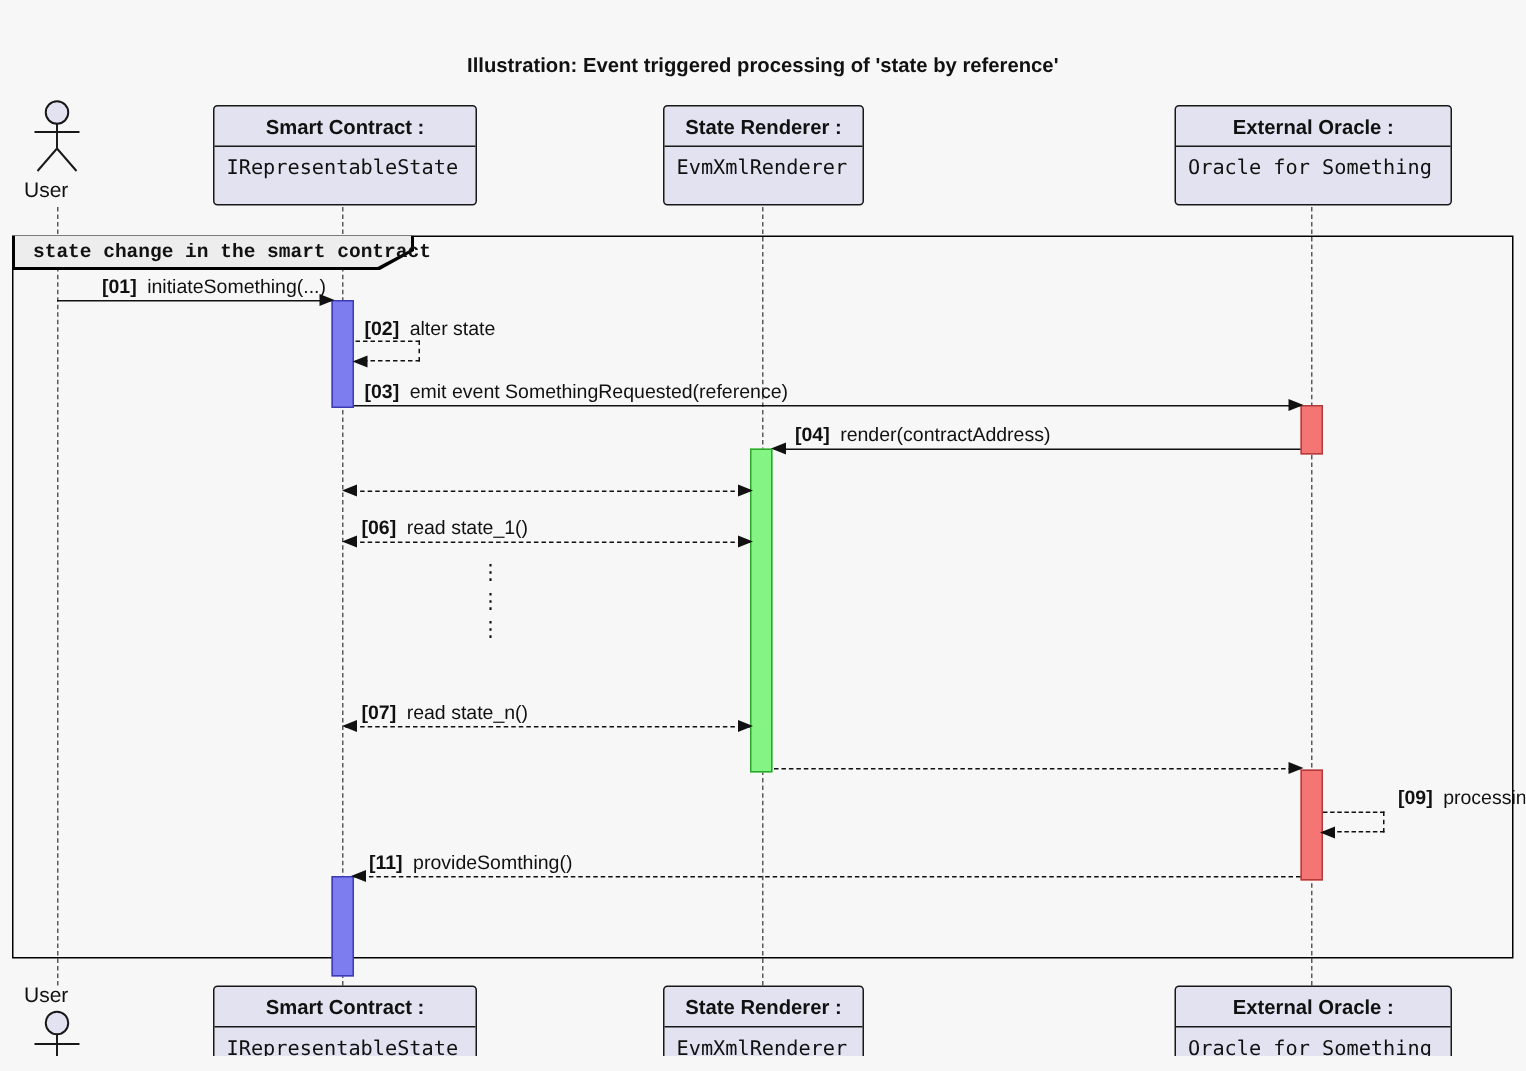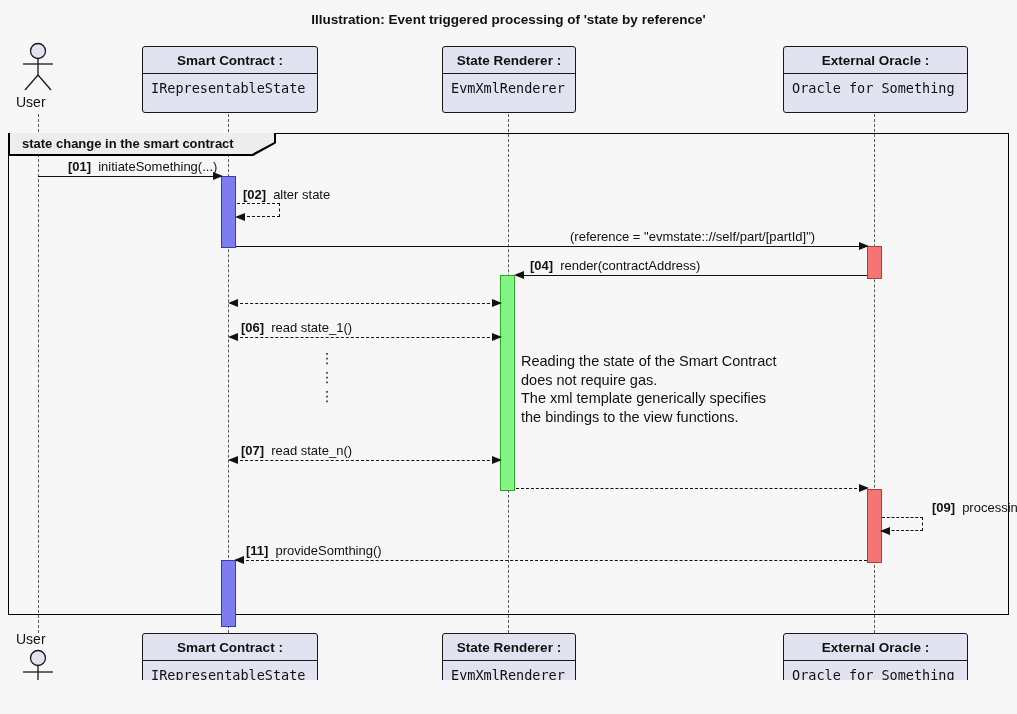--- a/index.html
+++ b/index.html
@@ -1,27 +1,27 @@
 <!DOCTYPE html>
 <html style="--background: #F7F7F7; --participant-fill: #E2E2F0; --participant-border: #181818; --frame-border: #000000; --frame-label-fill: #EDEDED; --activation-blue: #7D7DF0; --activation-blue-border: #3B3BB4; --activation-green: #84F584; --activation-green-border: #2EA62E; --activation-red: #F57575; --activation-red-border: #B43B3B; --lifeline: #5A5A5A; --message: #111111;"><head>
 <meta charset="utf-8">
 <style>
   html,body{margin:0;padding:0;}
   body{background:var(--background,#F7F7F7);font-family:"Liberation Sans",sans-serif;color:#111;}
-  .canvas{position:relative;width:1017px;height:680px;overflow:hidden;background:var(--background,#F7F7F7);}
+  .canvas{position:relative;width:1017px;height:680px;overflow:hidden;background:var(--background,#F7F7F7);margin-top:24px;}
 
   .title{position:absolute;left:0;top:12px;width:100%;text-align:center;font-weight:bold;font-size:13.5px;}
 
   .lifeline{position:absolute;width:0;border-left:1px dashed var(--lifeline,#5A5A5A);}
 
   .frame{position:absolute;left:8px;top:133px;width:999px;height:480px;border:1.6px solid var(--frame-border,#000);}
   .flabel{position:absolute;left:8px;top:133px;width:268px;height:23px;z-index:4;}
   .flabel .bg{position:absolute;inset:0;background:var(--frame-border,#000);clip-path:polygon(0 0,100% 0,100% 45%,91.5% 100%,0 100%);}
   .flabel .fg{position:absolute;left:1.5px;top:0;right:1.6px;bottom:1.6px;background:var(--frame-label-fill,#EEE);clip-path:polygon(0 0,100% 0,100% 42%,91.2% 100%,0 100%);}
-  .flabel .txt{position:relative;z-index:2;font-weight:bold;font-size:13px;padding:3px 10px 0 14px;white-space:nowrap;}
+  .flabel .txt{position:relative;z-index:2;font-weight:bold;font-size:13px;padding:3px 10px 0 14px;white-space:nowrap;font-family:Liberation Mono, monospace;}
 
   .pbox{position:absolute;background:var(--participant-fill,#E2E2F0);border:1px solid var(--participant-border,#181818);border-radius:3px;z-index:3;}
   .pbox .role{font-weight:bold;font-size:13.5px;text-align:center;padding:6px 8px 5px;white-space:nowrap;border-bottom:1px solid var(--participant-border,#181818);}
   .pbox .impl{font-family:"DejaVu Sans Mono",monospace;font-size:13.5px;text-align:left;padding:6px 8px 16px;white-space:nowrap;}
 
   .actor-label{position:absolute;width:44px;font-size:14px;z-index:3;}
   .actor-fig{position:absolute;z-index:3;}
 
   .bar{position:absolute;width:13px;z-index:5;border:1px solid;}
   .bar.blue{background:var(--activation-blue,#7D7DF0);border-color:var(--activation-blue-border,#3B3BB4);}
@@ -99,22 +99,22 @@
     <span class="ah right"></span>
   </div>
 
   <div class="mlabel" style="left:243px;top:187px;">
     <span class="seq">[02]</span><span>alter state</span>
   </div>
   <div class="loop" style="left:237px;top:203px;width:42px;height:12px;">
     <span class="ah left"></span>
   </div>
 
-  <div class="mlabel" style="left:570px;top:229px;">
-    <span>(reference = "evmstate:://self/part/[partId]")</span>
+  <div class="mlabel" style="left:243px;top:229px;">
+    <span class="seq">[03]</span><span>emit event SomethingRequested(reference)</span>
   </div>
   <div class="mline" style="left:236px;top:246px;width:631px;">
     <span class="ah right"></span>
   </div>
 
   <div class="mlabel" style="left:530px;top:258px;">
     <span class="seq">[04]</span><span>render(contractAddress)</span>
   </div>
   <div class="mline" style="left:516px;top:275px;width:351px;">
     <span class="ah left"></span>
@@ -130,26 +130,20 @@
   </div>
   <div class="mline dash" style="left:230px;top:337px;width:270px;">
     <span class="ah left"></span>
     <span class="ah right"></span>
   </div>
 
   <div class="ellipsis" style="left:320px;top:349px;">⋮
 ⋮
 ⋮</div>
 
-  <div class="note" style="left:521px;top:352px;">
-    <div>Reading the state of the Smart Contract</div>
-    <div>does not require gas.</div>
-    <div>The xml template generically specifies</div>
-    <div>the bindings to the view functions.</div>
-  </div>
 
   <div class="mlabel" style="left:241px;top:443px;">
     <span class="seq">[07]</span><span>read state_n()</span>
   </div>
   <div class="mline dash" style="left:230px;top:460px;width:270px;">
     <span class="ah left"></span>
     <span class="ah right"></span>
   </div>
 
   <div class="mline dash" style="left:516px;top:488px;width:351px;">

